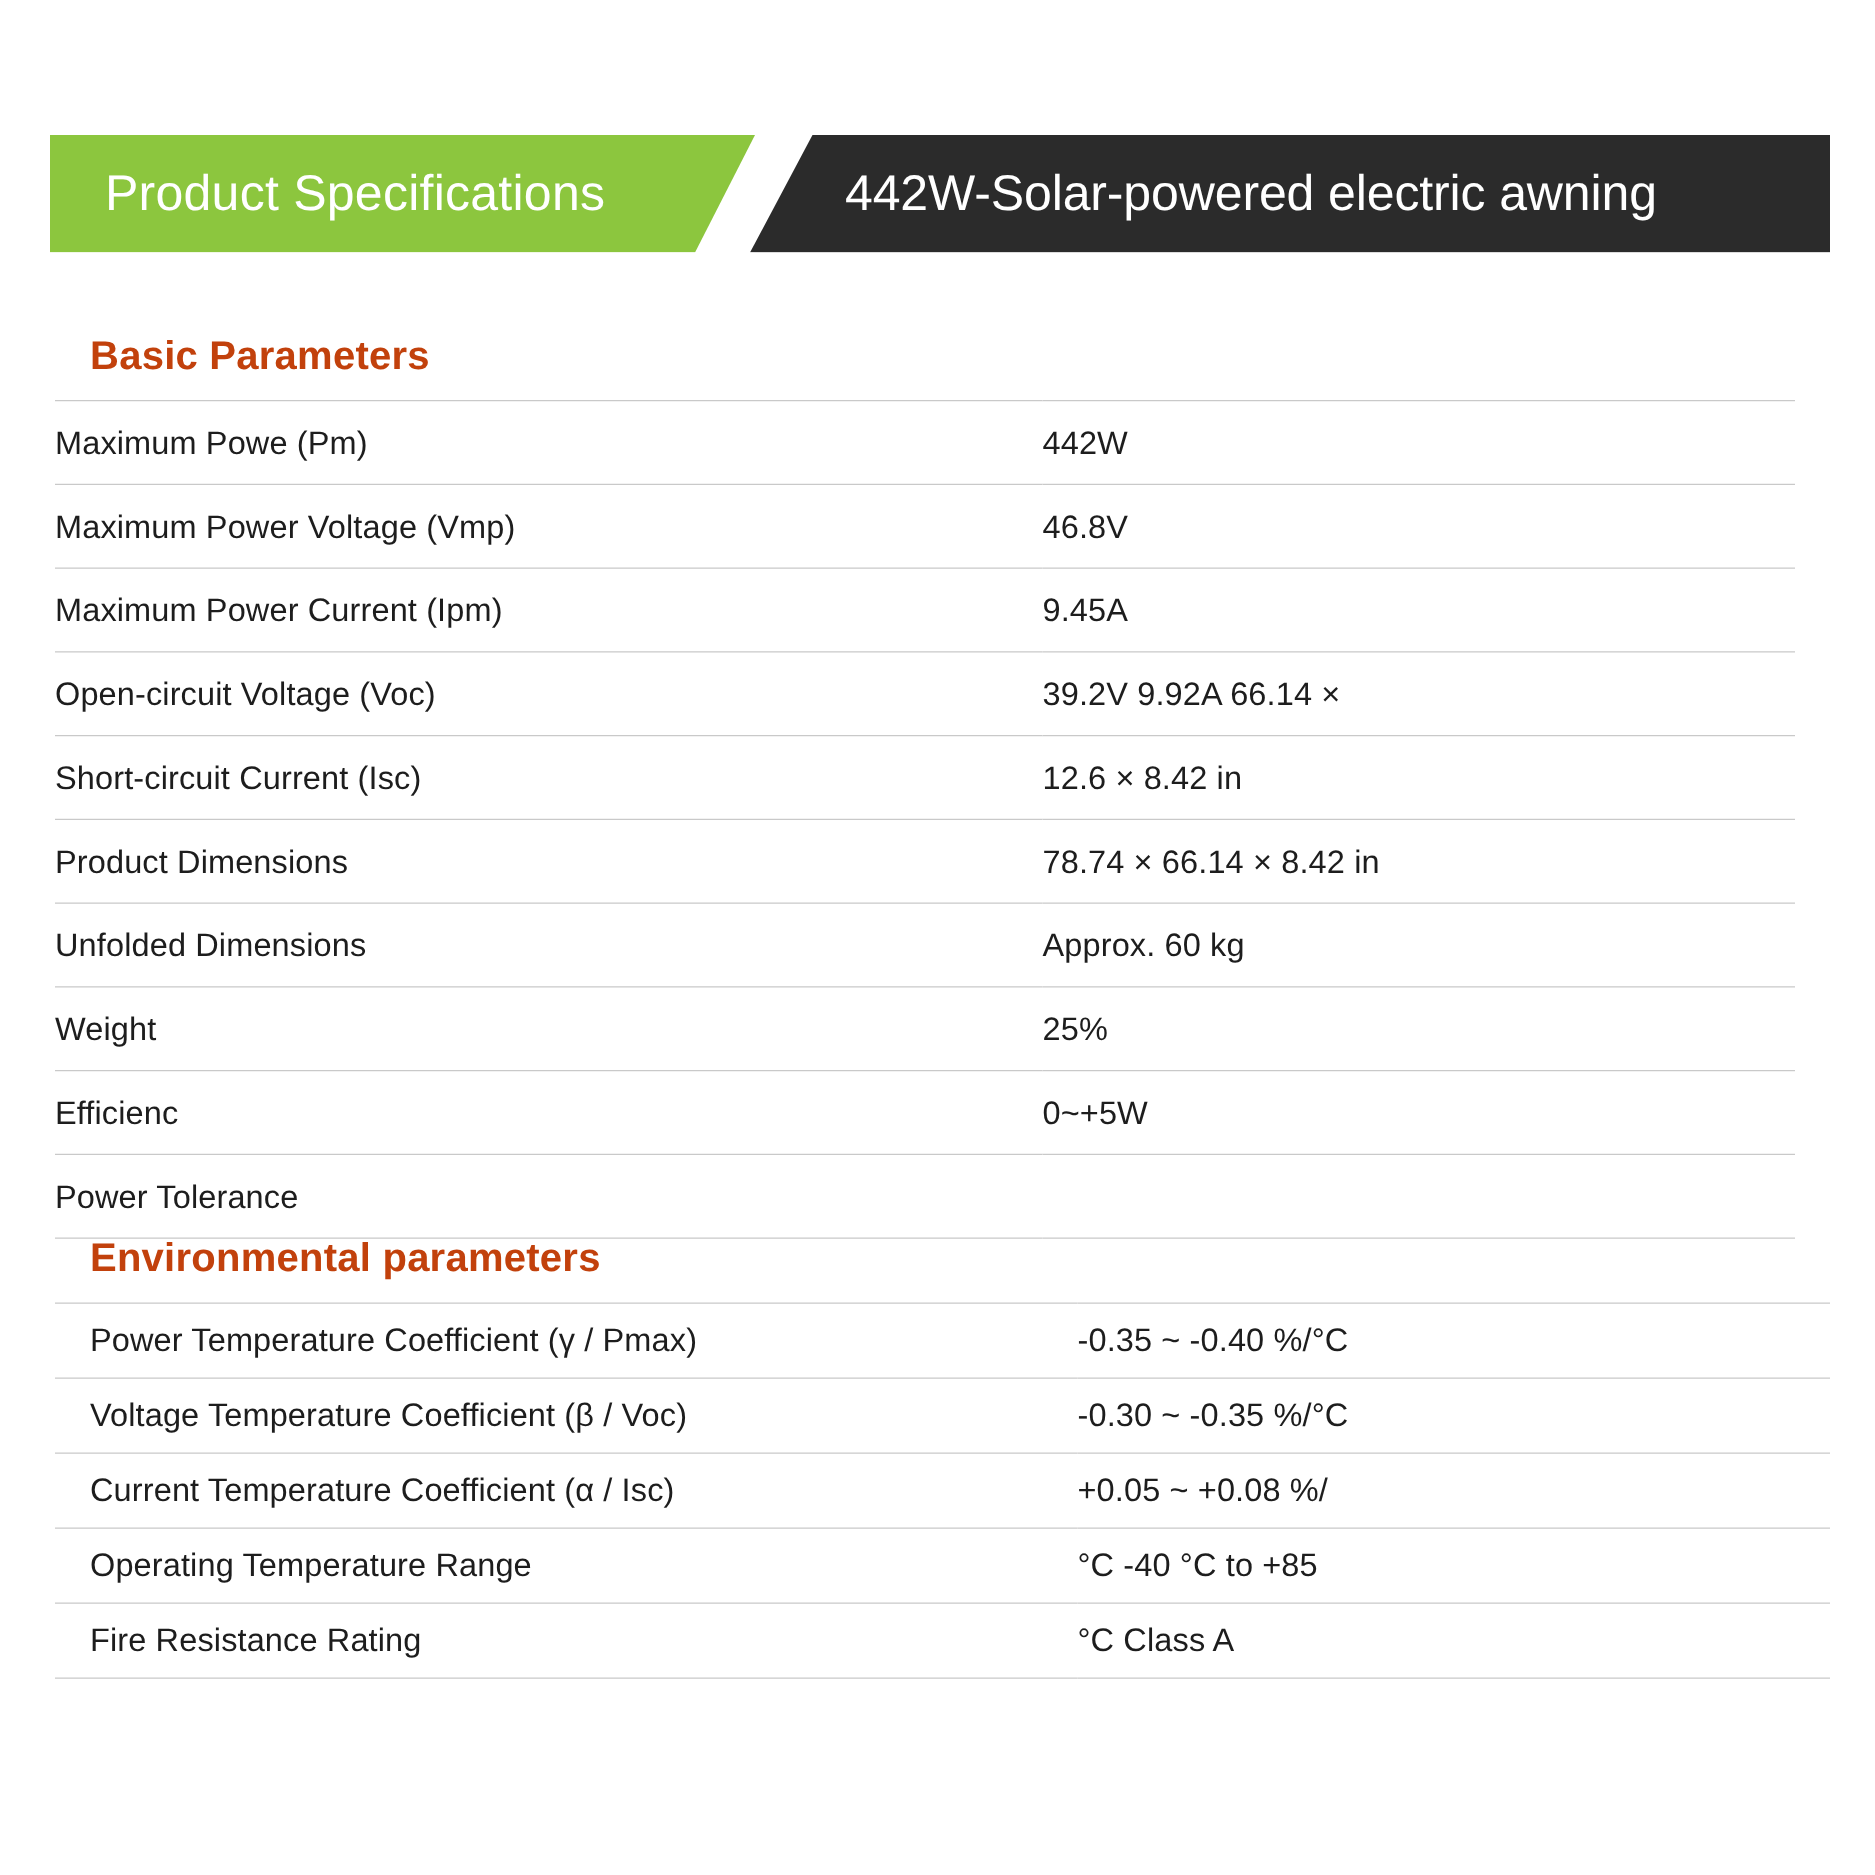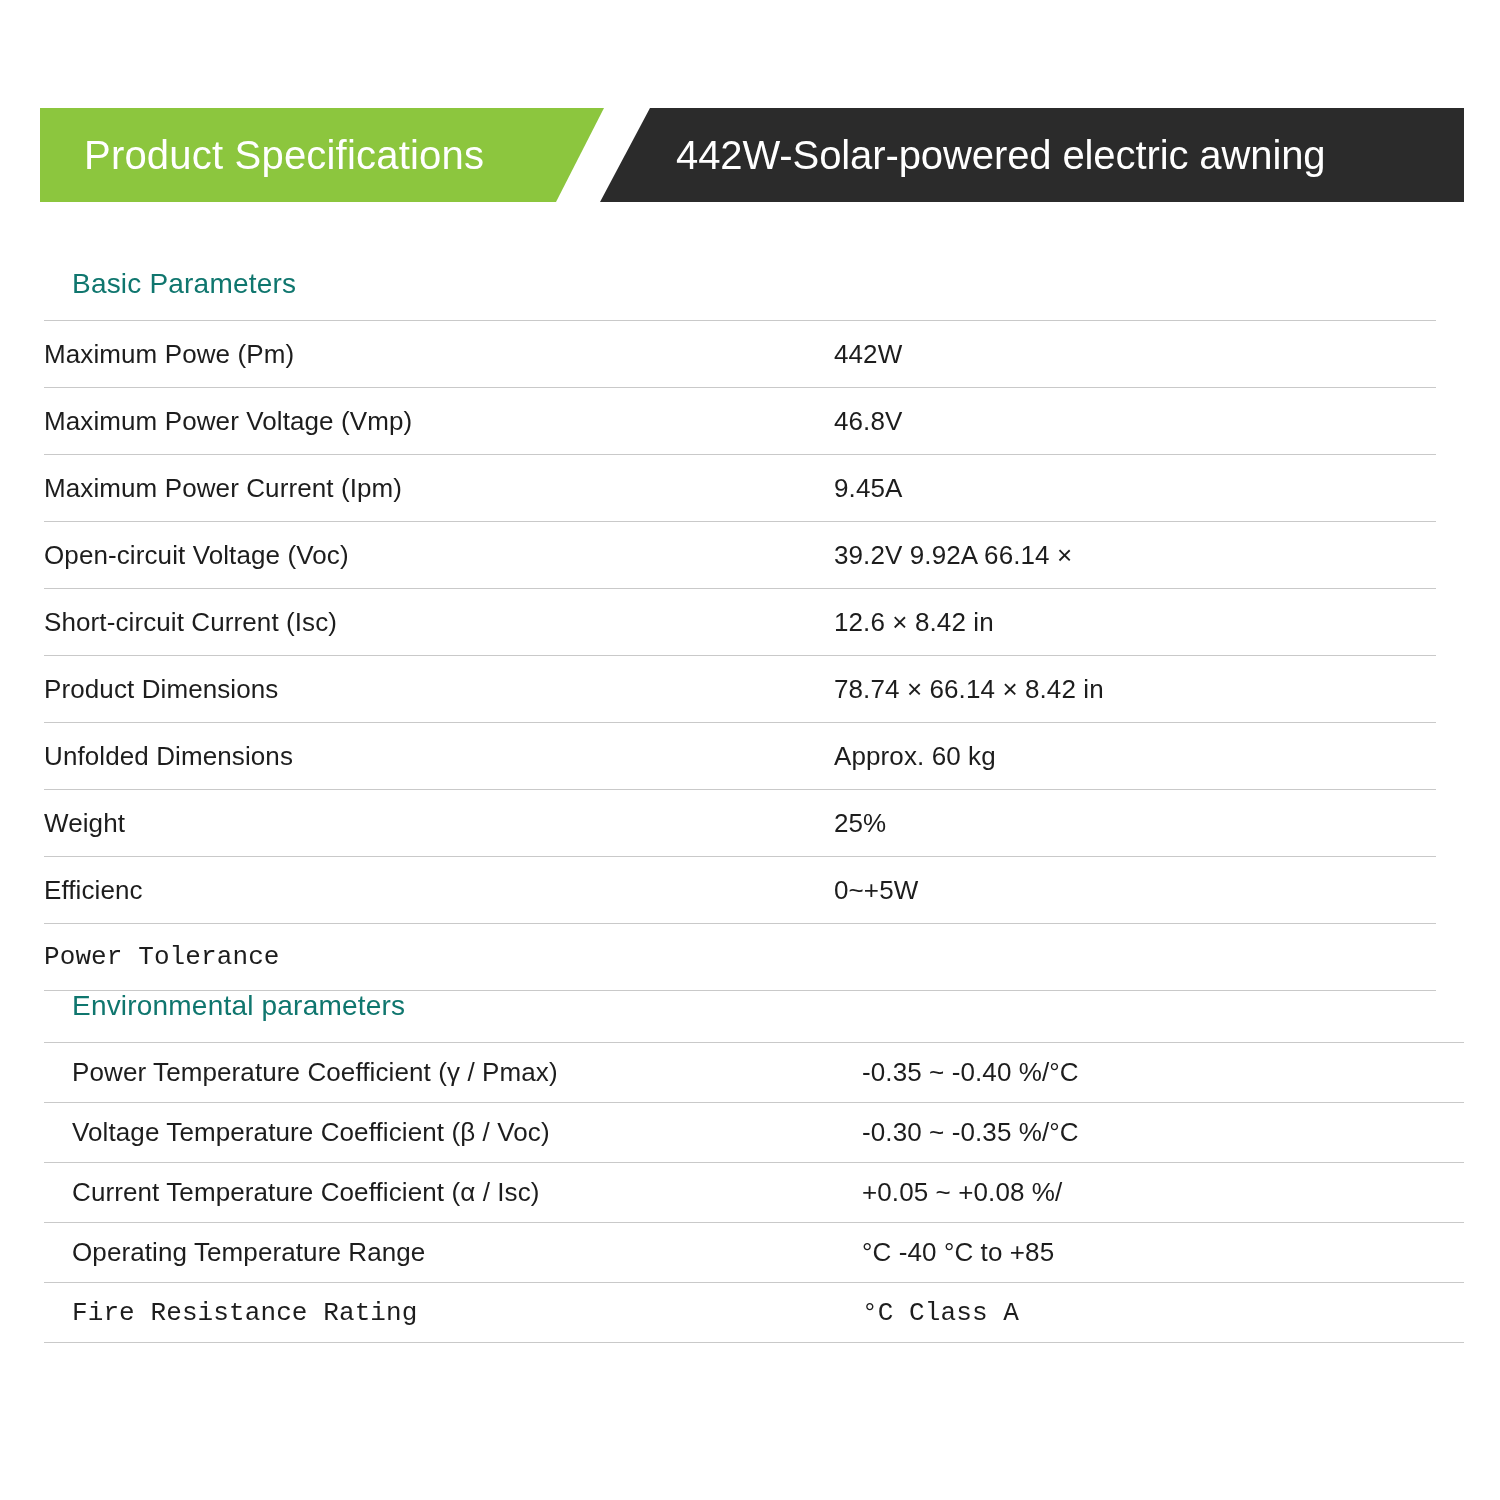--- a/index.html
+++ b/index.html
@@ -79,41 +79,40 @@
 
   .section {
     position: absolute;
     left: 44px;
     width: 1392px;
   }
   .section-basic { top: 262px; }
   .section-env   { top: 984px; }
 
   .section-title {
-    color: #0f766e;
-    font-size: 28px;
-    font-weight: 400;
+    color: #c2410c;
+    font-size: 32px;
+    font-weight: 700;
     letter-spacing: 0.2px;
     padding-left: 28px;
     margin: 0 0 14px 0;
     line-height: 44px;
     white-space: nowrap;
   }
 
   .spec-table {
     border-collapse: collapse;
     width: 1392px;
     table-layout: fixed;
   }
   .spec-table tr {
     border-top: 1.4px solid #c9c9c9;
   }
   .spec-table tr:last-child {
     border-bottom: 1.4px solid #c9c9c9;
-    font-family: Liberation Mono, monospace;
   }
   .spec-table td {
     padding: 0;
     vertical-align: middle;
     height: 66px;
     font-size: 26px;
     color: #1d1d1d;
     font-weight: 400;
     letter-spacing: 0.1px;
   }

